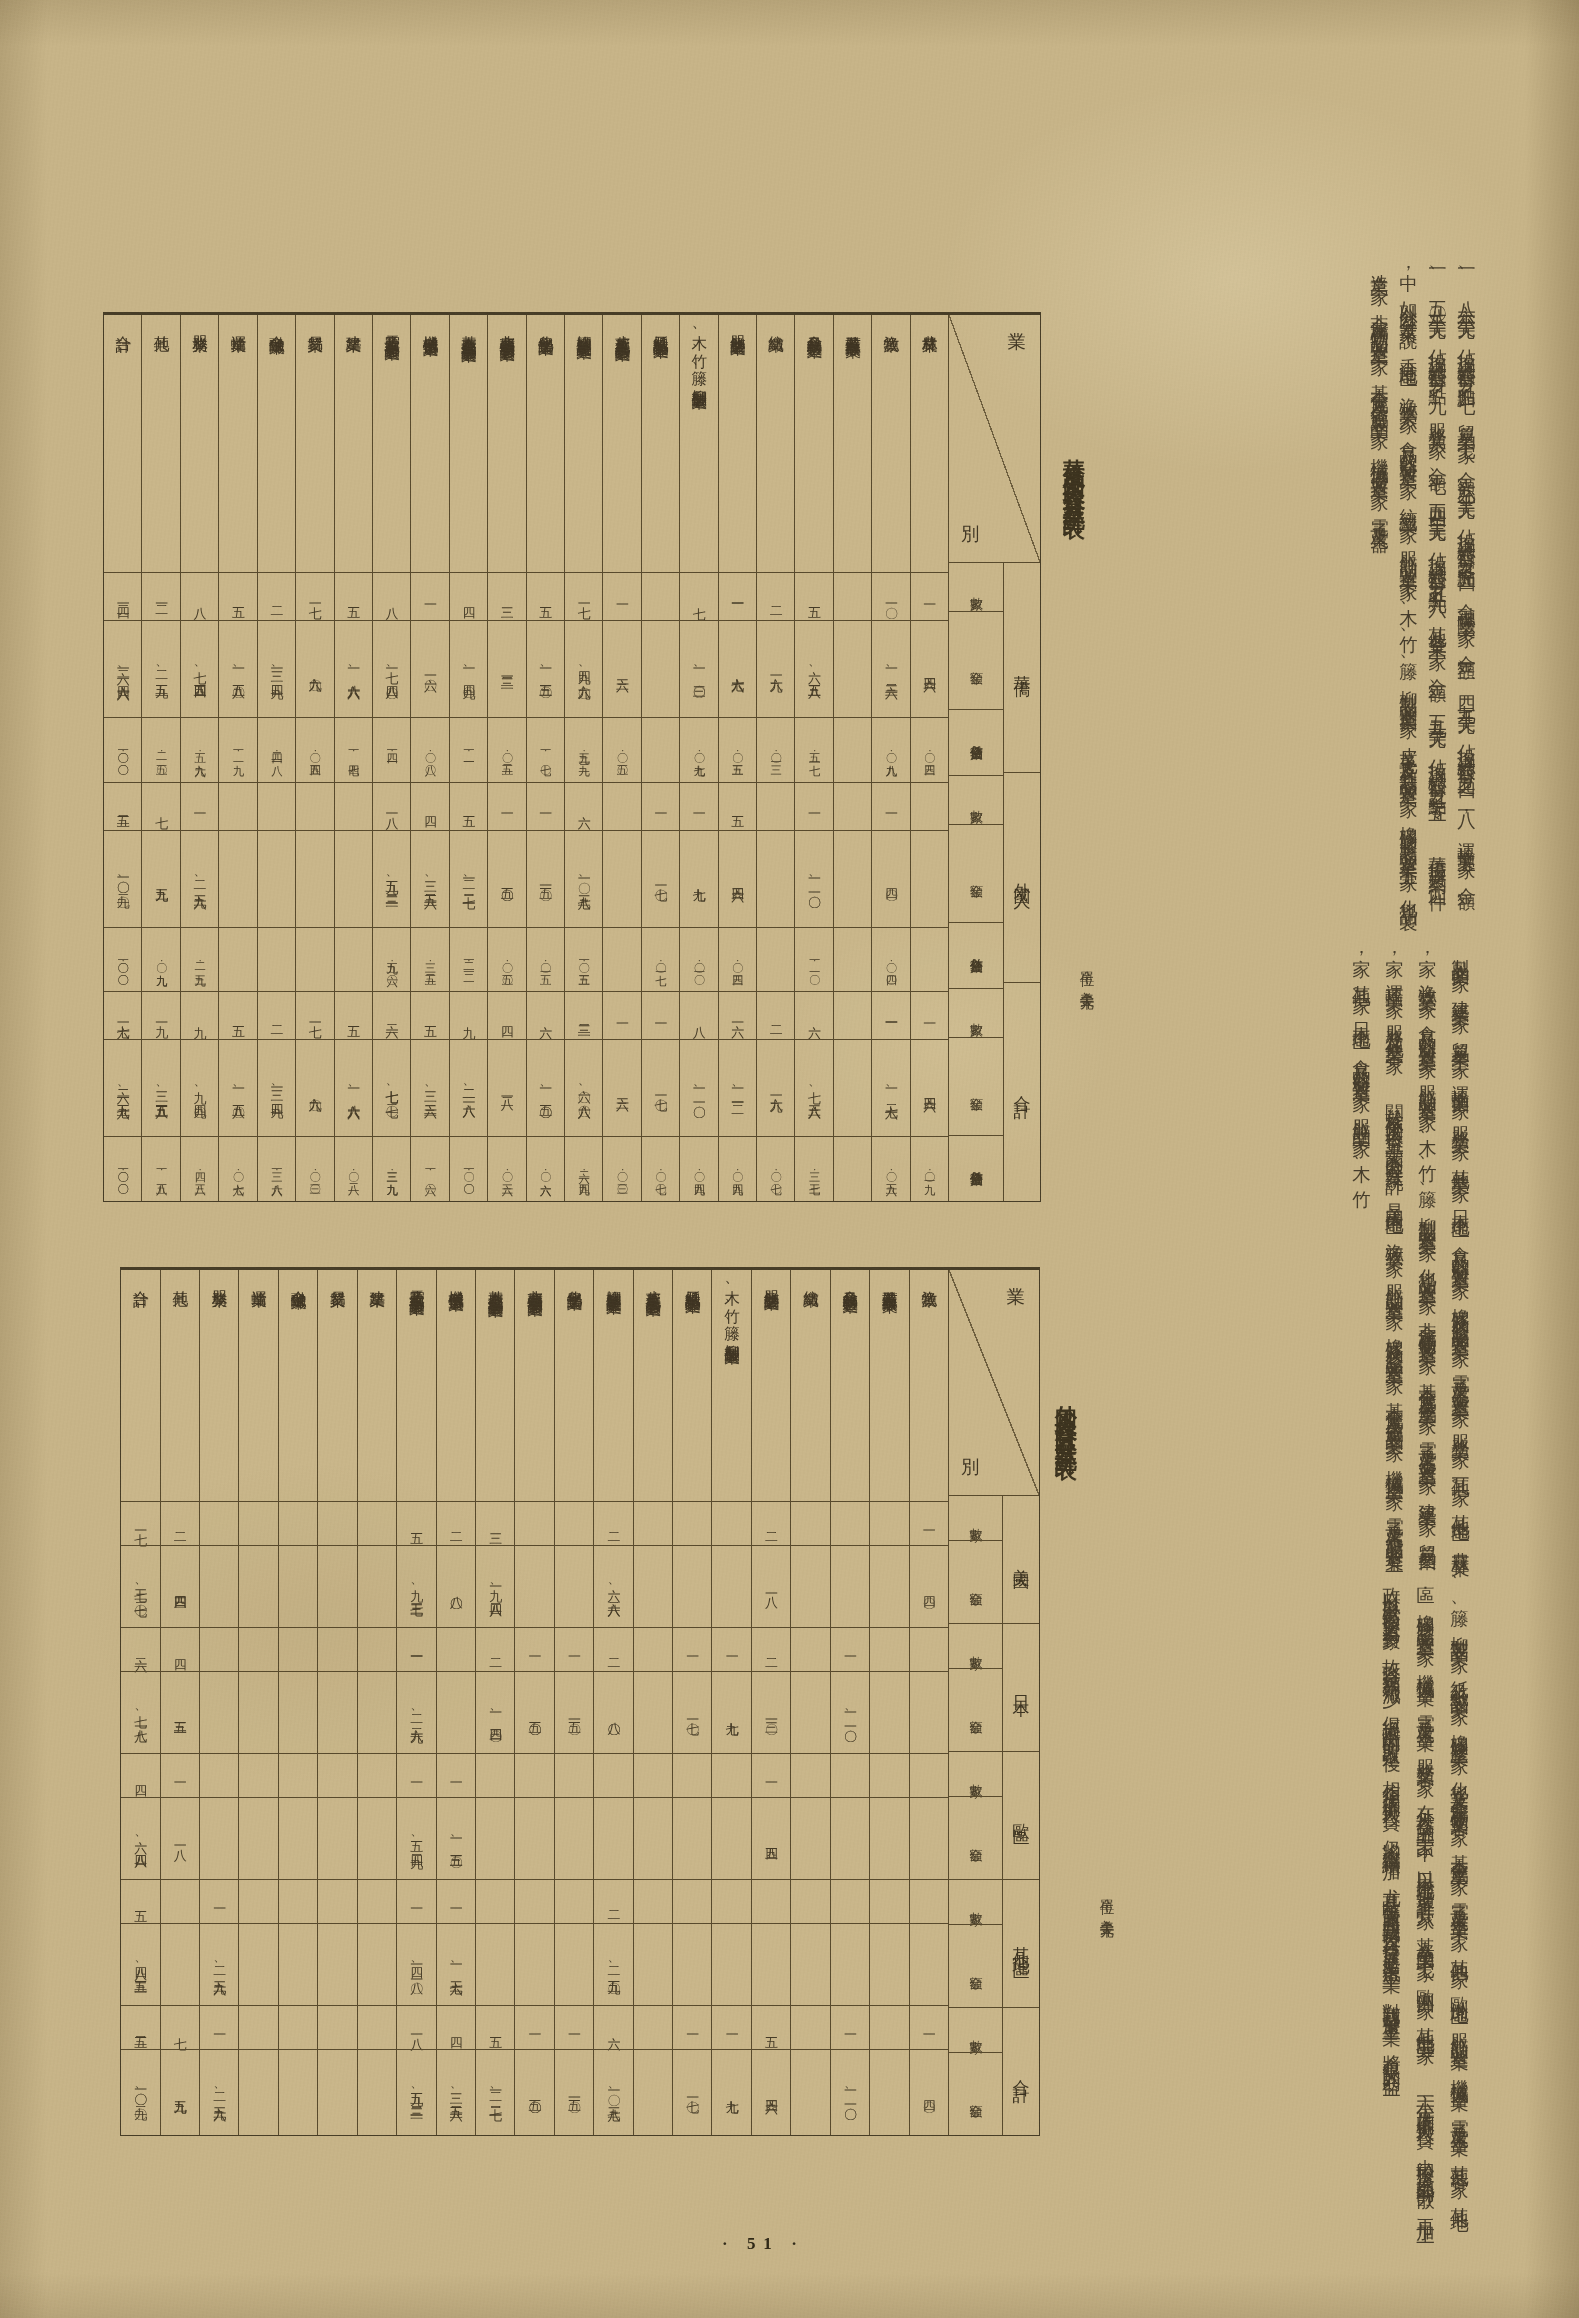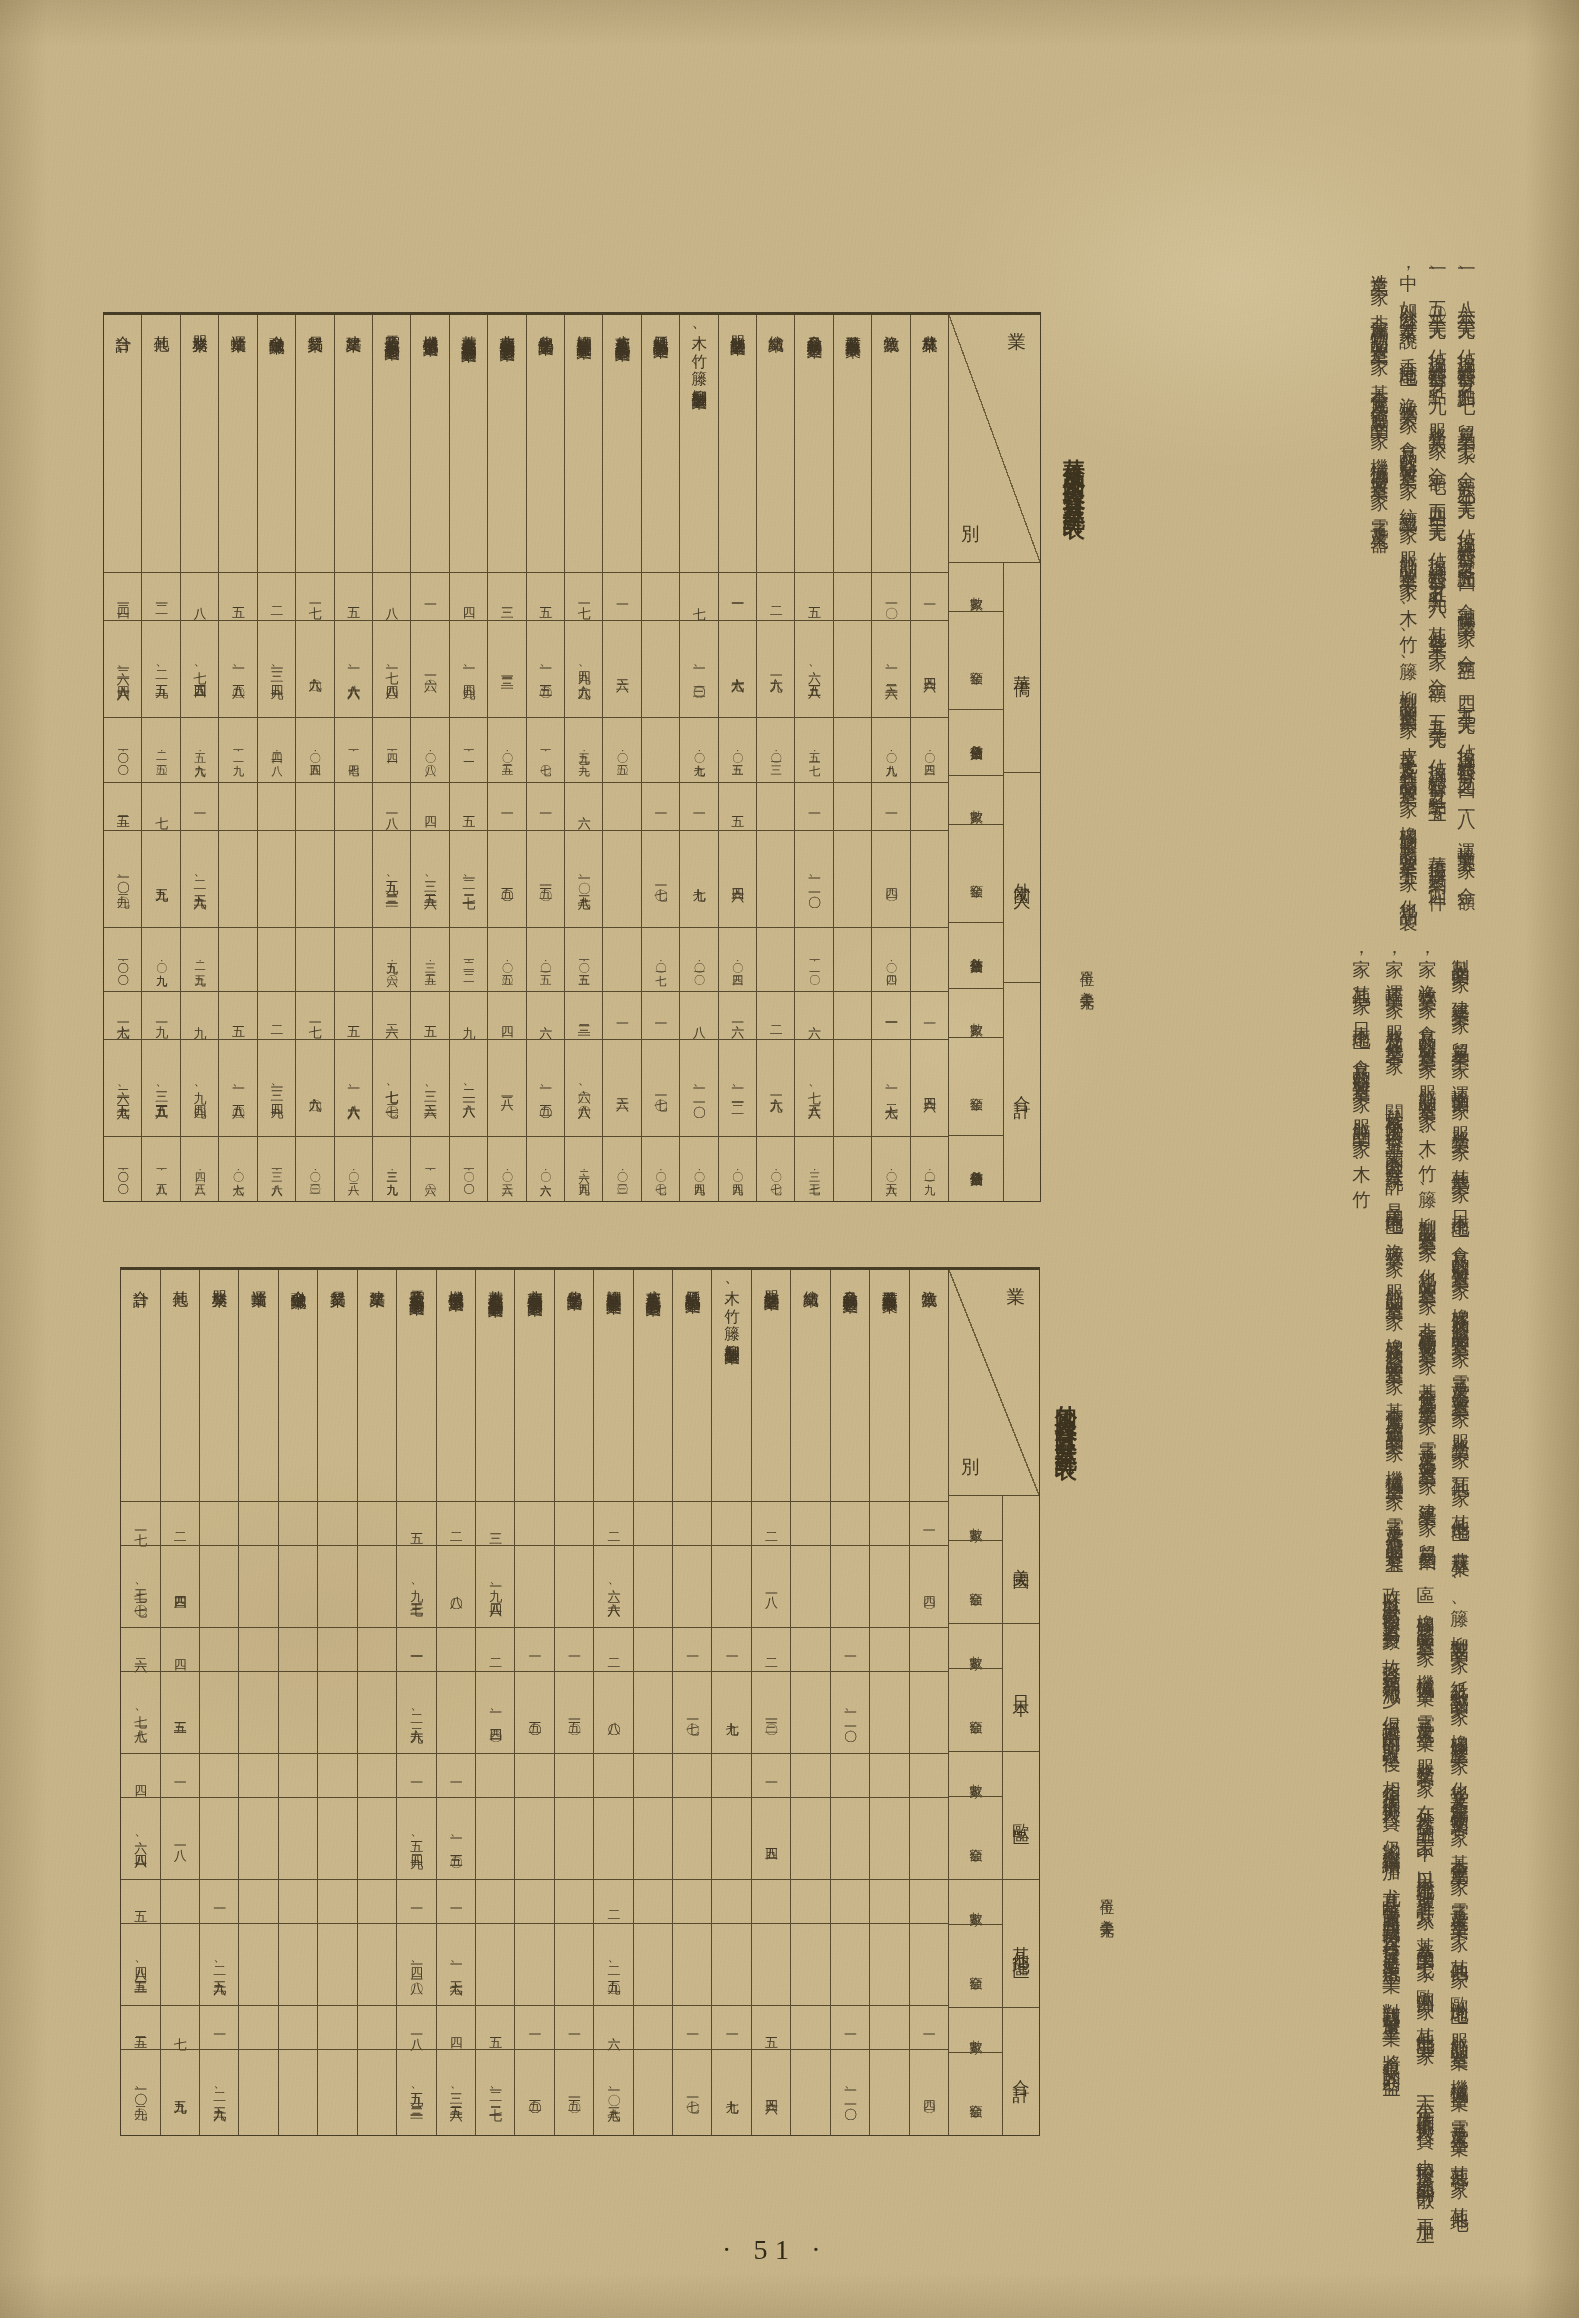--- a/index.html
+++ b/index.html
@@ -47,21 +47,21 @@
   .lcol{flex:1;display:flex;flex-direction:column;}
   .lcell{display:flex;align-items:center;justify-content:center;border-top:0.7px solid #57492c;
          font-size:13px;color:#443a26;}
   .lcell .v{max-height:96%;line-height:14px;letter-spacing:0px;}
   
   .t1 .r0{height:48px;} .t1 .r1{height:97px;} .t1 .r2{height:65px;}
   .t1 .hcell{height:258px;}
   
   .t2 .r0{height:44px;} .t2 .r1{height:82px;}
   .t2 .hcell{height:231px;}
-  .pageno{font-size:28px;letter-spacing:7.6px;color:#2f2817;}
+  .pageno{font-size:17px;letter-spacing:7.6px;color:#2f2817;font-weight:bold;}
   .hv{max-height:94%;}
 </style>
 </head>
 <body>
 
 <div id="page">
 
   <div class="abs v article" style="right:100px;top:259px;width:321px;height:644px;">一、八六六千美元，佔投資總額百分之一點四七，貿易業十七家，金額六九〇千美元，佔投資總額百分之零點五四，金融保險業二家，金額三一、四二九千美元，佔投資總額百分之二四·八一，運輸業五家，金額一、五〇八千美元，佔投資總額百分之一點一九，服務業八家，金額七、五四四千美元，佔投資總額百分之五點九六，其他各業十二家，金額二、五九二美元，佔投資總額百分之二點零五。　華僑投資案約一一四件中，如以分區分業來說，香港地區：漁牧業六家，食品及飲料製造業一家，紡織業二家，服飾品製造業十家，木、竹、籐、柳製品製造業四家，皮革毛皮及其製品製造業一家，橡膠塑膠製品製造業十五家，化學品製造業三家，非金屬礦物品製造業二家，基本金屬及金屬製品業二家，機械儀器製造業一家，電子及電器</div>
 
   <div class="abs v article" style="right:104px;top:944px;width:359px;height:625px;line-height:33px;letter-spacing:3.8px;">製品業四家，建築業三家，貿易業十三家，運輸業四家，服務業三家，其他業三家。日本地區：食品及飲料製造業一家，橡膠及塑膠製品製造業一家，電子及電器製造業二家，服務業二家，其他一家。其他地區：農林業一家，漁牧業三家，食品及飲料製造業三家，服飾品製造業一家，木、竹、籐、柳製品製造業三家，化學品製造業二家，非金屬礦物製造業一家，基本金屬及金屬業二家，電子及電器製造業二家，建築業二家，貿易業四家，運輸業一家，服務及其他業各二家。　關於核准外國人投資五十二家的分區分業統計，是美國地區：漁牧業一家，服飾品製造業二家，橡膠及塑膠品製造業二家，基本金屬及金屬製品業三家，機械儀器業二家，電子及電器製品製造業五家，其他二家。日本地區：食品及飲料製造業一家，服飾品業二家，木、竹</div>

